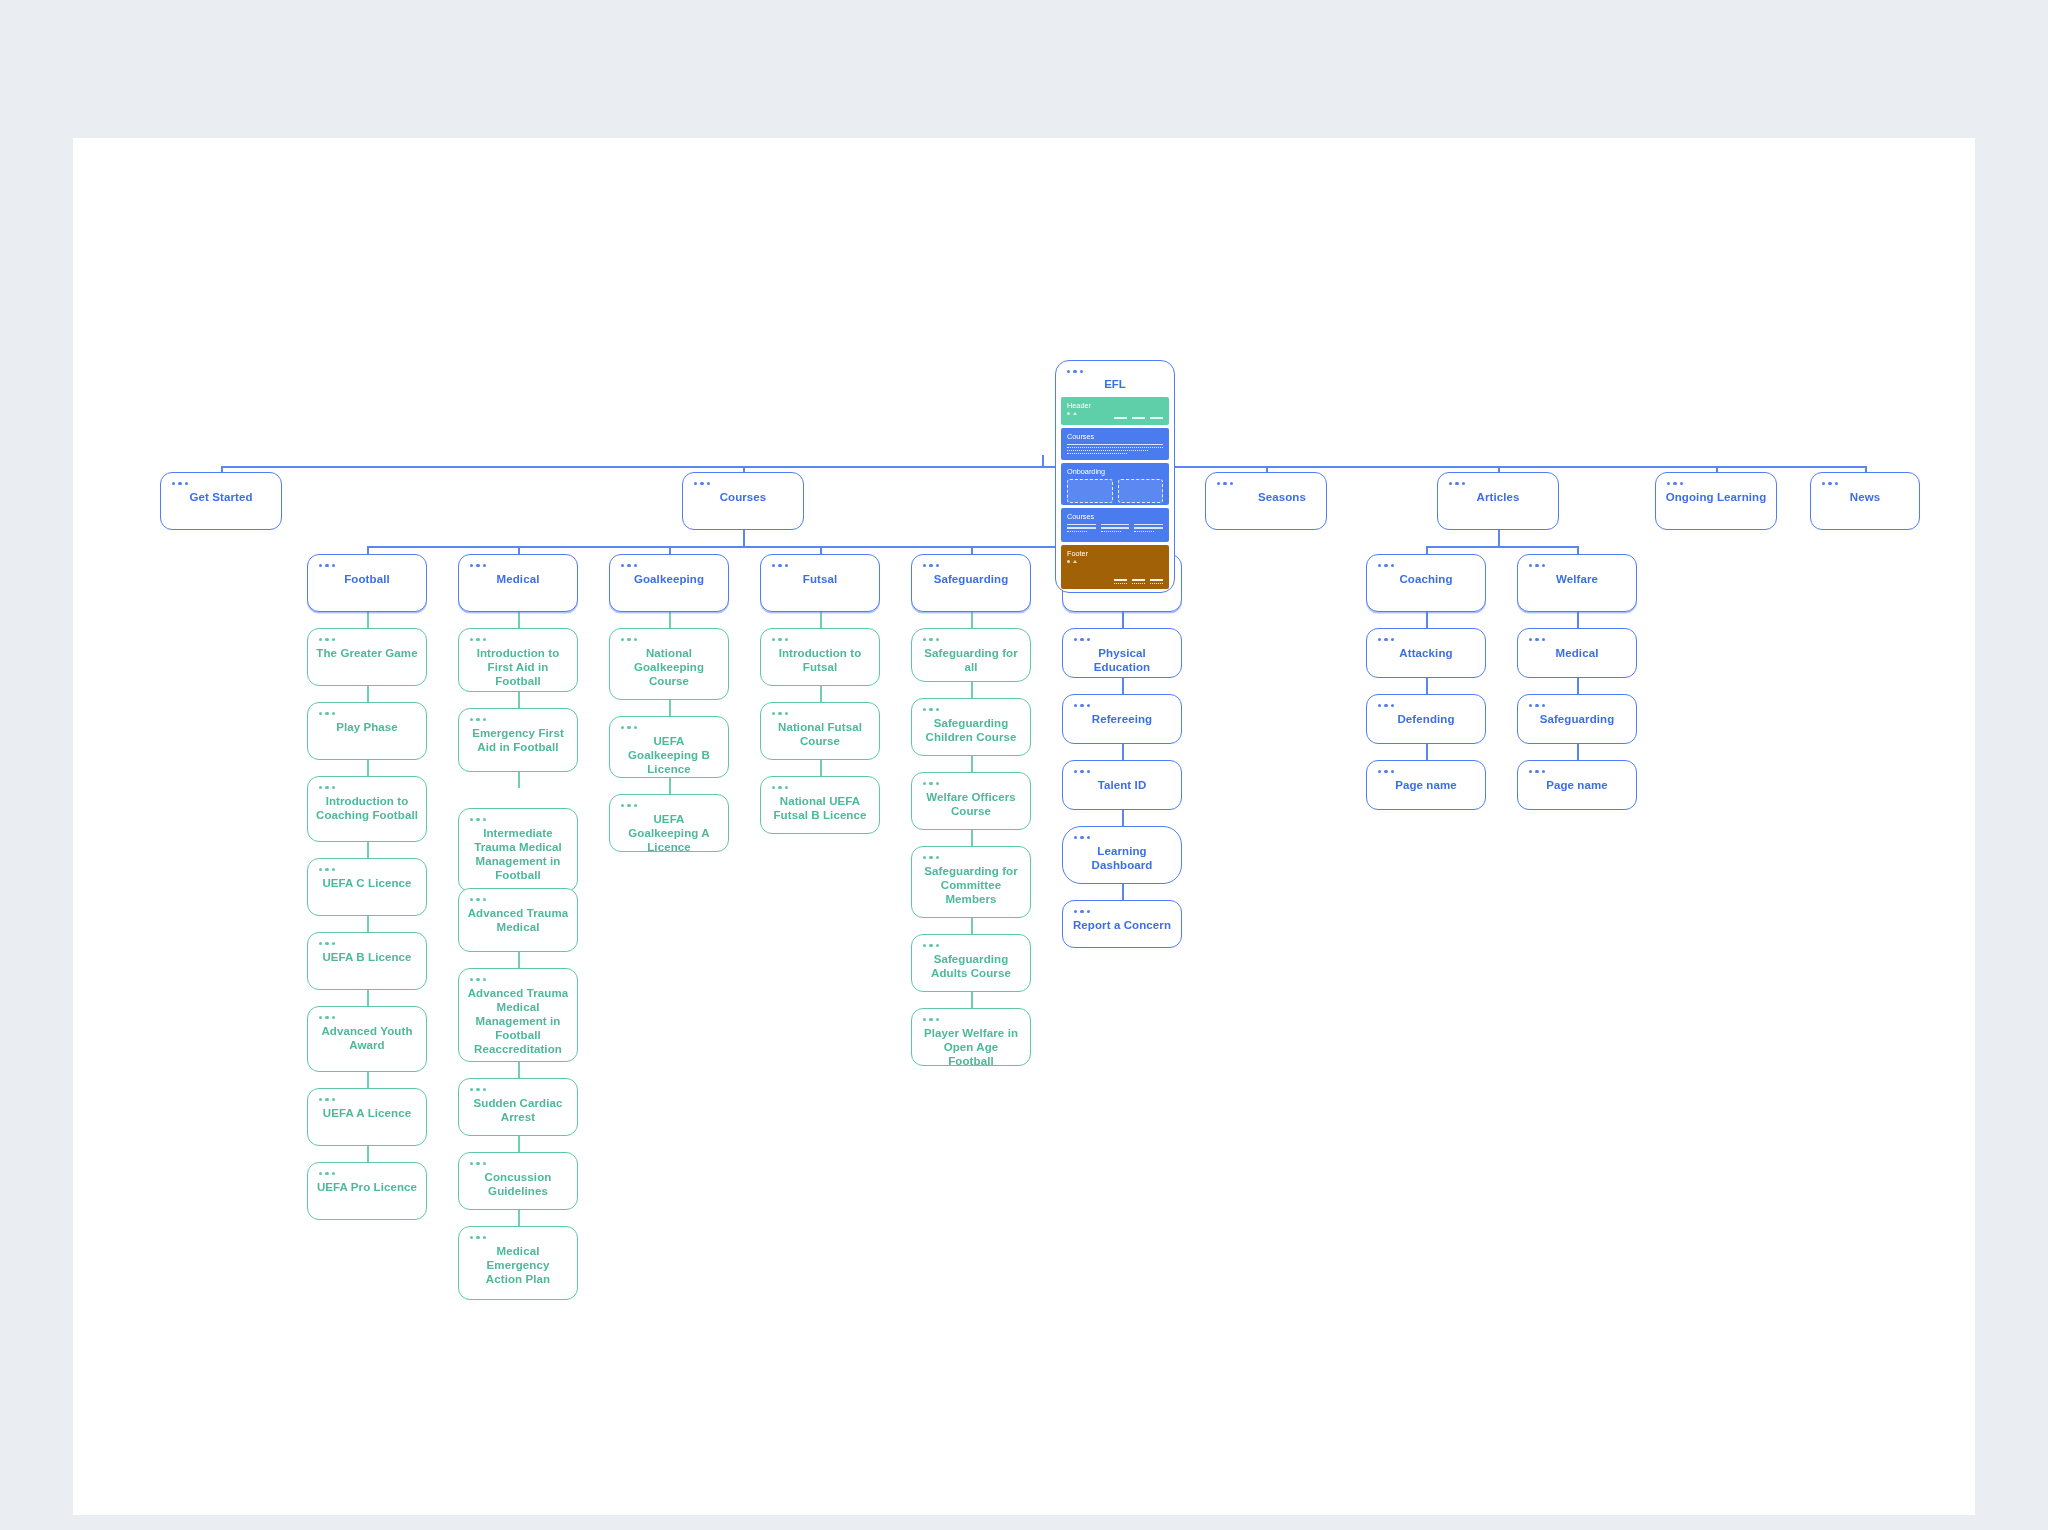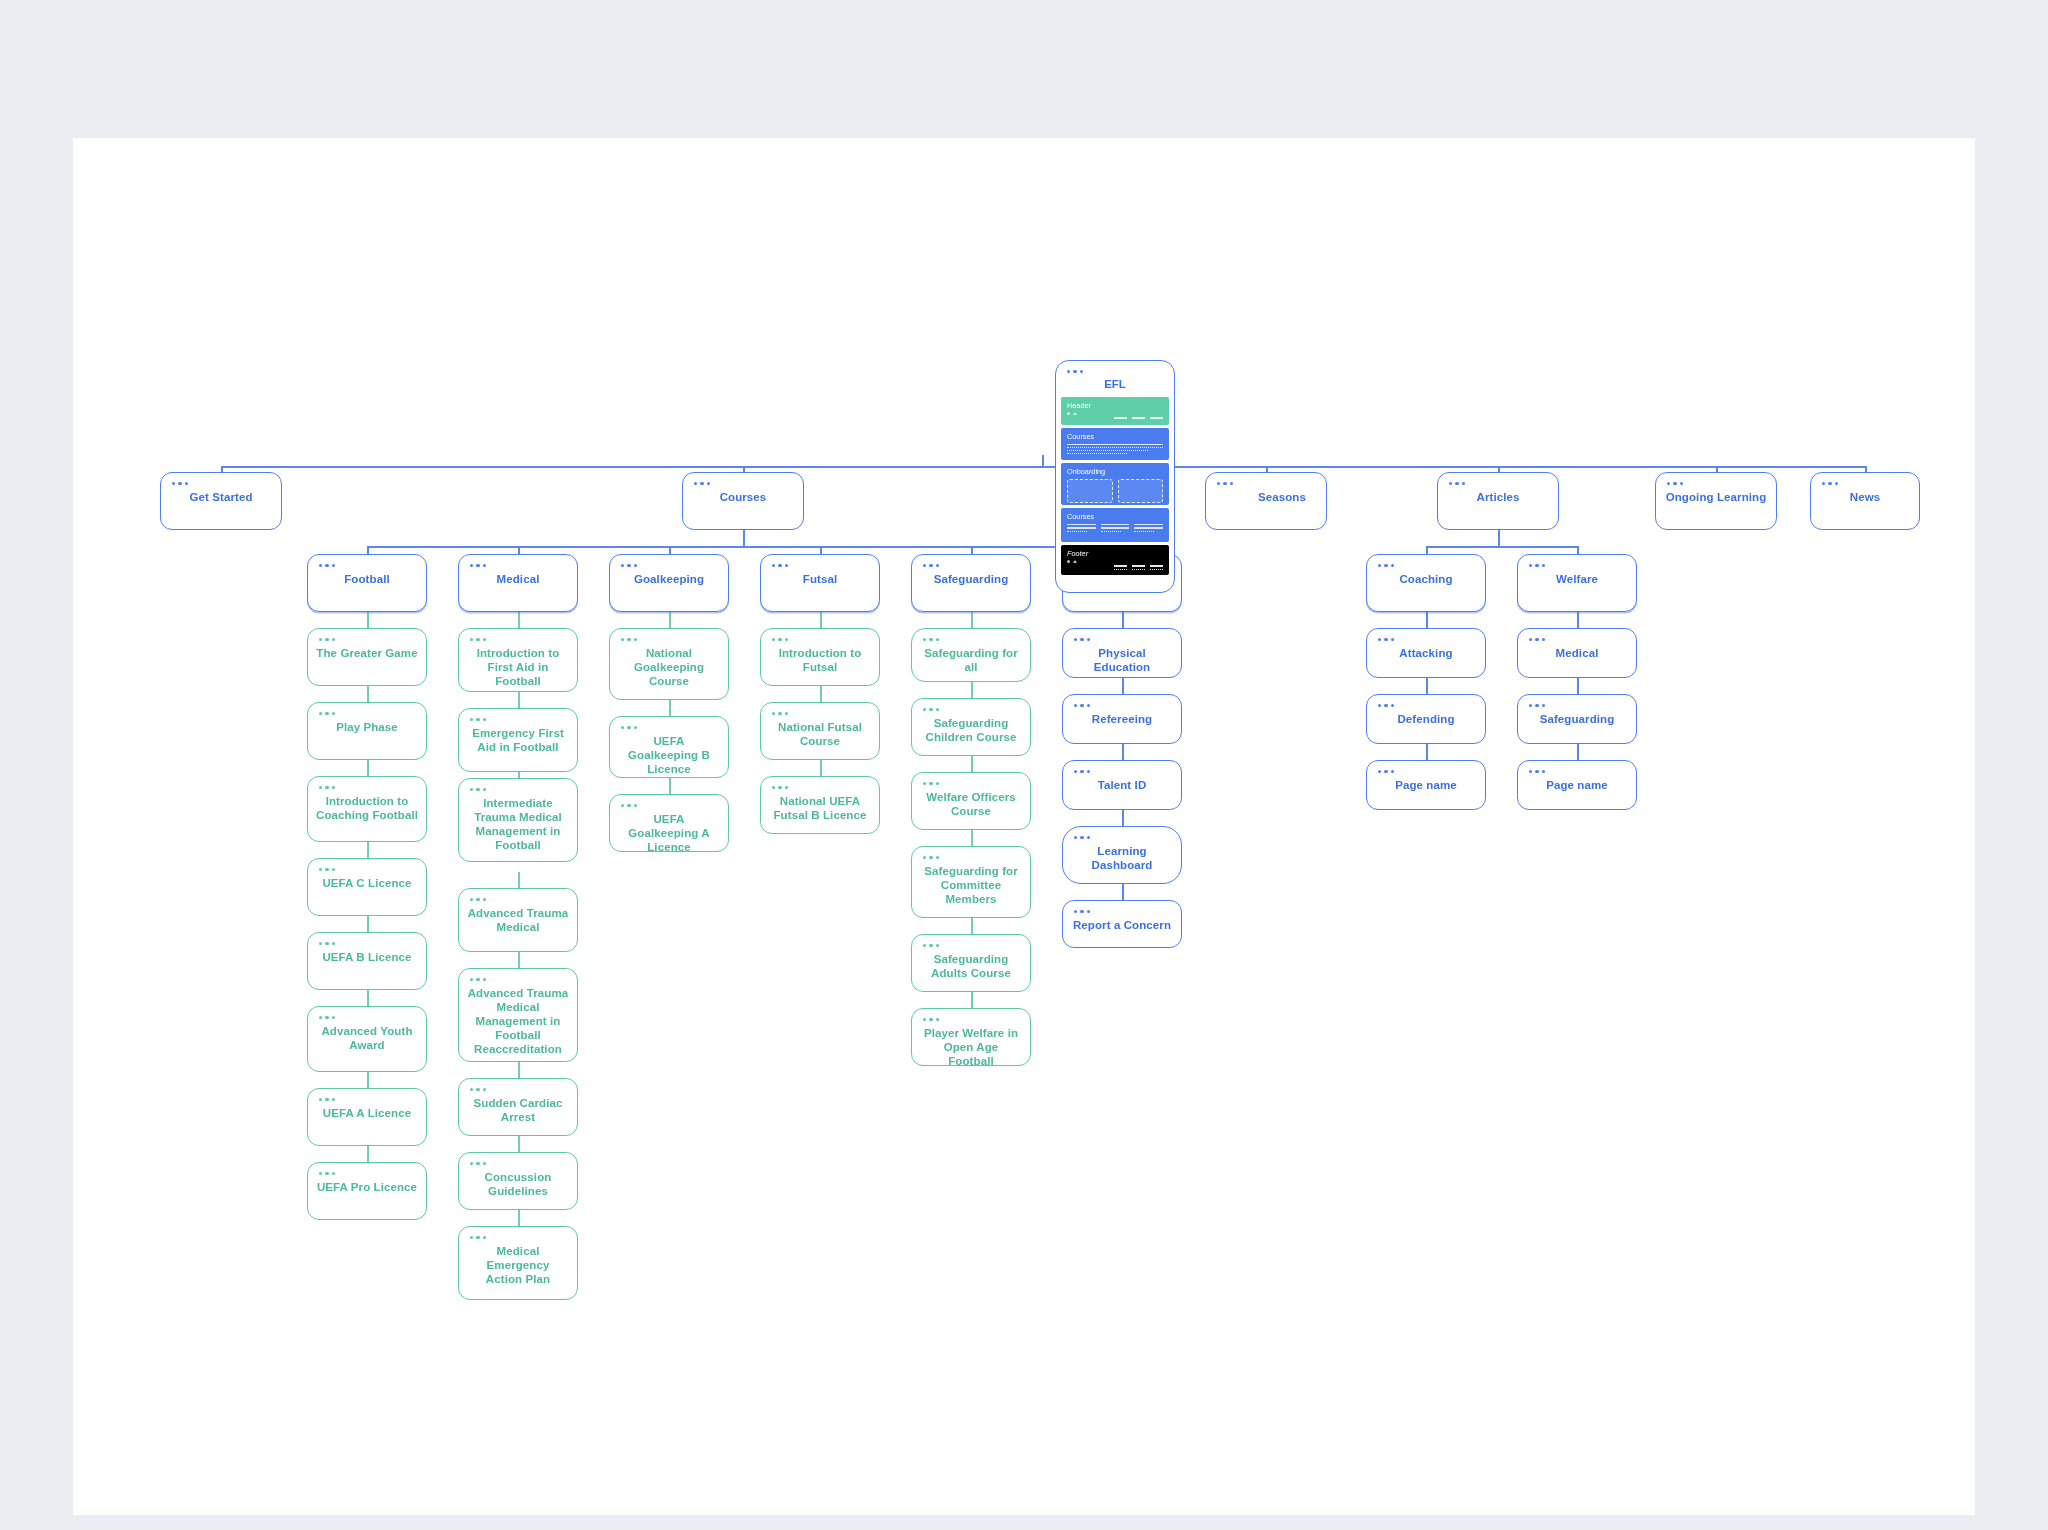--- a/index.html
+++ b/index.html
@@ -84,21 +84,21 @@
   #phone .ptitle{
     margin-top:17px;text-align:center;font-size:11.5px;font-weight:bold;color:#3b6fe8;
   }
   #phone .stack{margin:7px 5px 0 5px;display:flex;flex-direction:column;gap:3px;}
   .blk{position:relative;border-radius:2px;padding:4px 6px 5px 6px;box-sizing:border-box;}
   .blk .bt{font-size:7.3px;color:#ffffff;font-weight:normal;line-height:9px;}
   .blk.header{background:#5ecfa9;height:28px;}
   .blk.courses1{background:#4a7cf0;height:32px;}
   .blk.onboarding{background:#4a7cf0;height:42px;}
   .blk.courses2{background:#4a7cf0;height:34px;}
-  .blk.footer{background:#000000;height:30px;font-style:italic;}
+  .blk.footer{background:#a16207;height:44px;}
   .row-ico{display:flex;gap:3px;margin-top:2px;align-items:center;}
   .cir{width:3.2px;height:3.2px;border-radius:50%;background:rgba(255,255,255,.75);}
   .tri{width:0;height:0;border-left:2px solid transparent;border-right:2px solid transparent;border-bottom:3.4px solid rgba(255,255,255,.75);}
   .dashrow{position:absolute;right:6px;bottom:6px;display:flex;gap:5px;}
   .dash{width:13px;height:1.6px;background:rgba(255,255,255,.85);}
   .linegrp{margin-top:3px;display:flex;flex-direction:column;gap:2px;}
   .lnbar{height:1.4px;background:rgba(255,255,255,.8);}
   .lnbar.d{border-top:1.4px dotted rgba(255,255,255,.85);background:none;height:0;}
   .boxrow{display:flex;gap:5px;margin-top:3px;}
   .obox{flex:1;height:22px;border:1px dashed rgba(255,255,255,.85);border-radius:3px;background:rgba(255,255,255,.10);}
@@ -370,21 +370,21 @@
       <div class="ln lnv g" style="left: 445px; top: 554px; height: 16px;"></div>
       <div class="node green" style="left: 385px; top: 570px; width: 120px; height: 64px;">
         <span class="dots">
           <i></i>
           <i></i>
           <i></i>
         </span>
         <div class="lbl">Emergency First Aid in Football</div>
       </div>
       <div class="ln lnv g" style="left: 445px; top: 634px; height: 16px;"></div>
-      <div class="node green" style="left: 385px; top: 640px; width: 120px; height: 84px;">
+      <div class="node green" style="left: 385px; top: 670px; width: 120px; height: 84px;">
         <span class="dots">
           <i></i>
           <i></i>
           <i></i>
         </span>
         <div class="lbl">Intermediate Trauma Medical Management in Football</div>
       </div>
       <div class="ln lnv g" style="left: 445px; top: 734px; height: 16px;"></div>
       <div class="node green" style="left: 385px; top: 750px; width: 120px; height: 64px;">
         <span class="dots">

